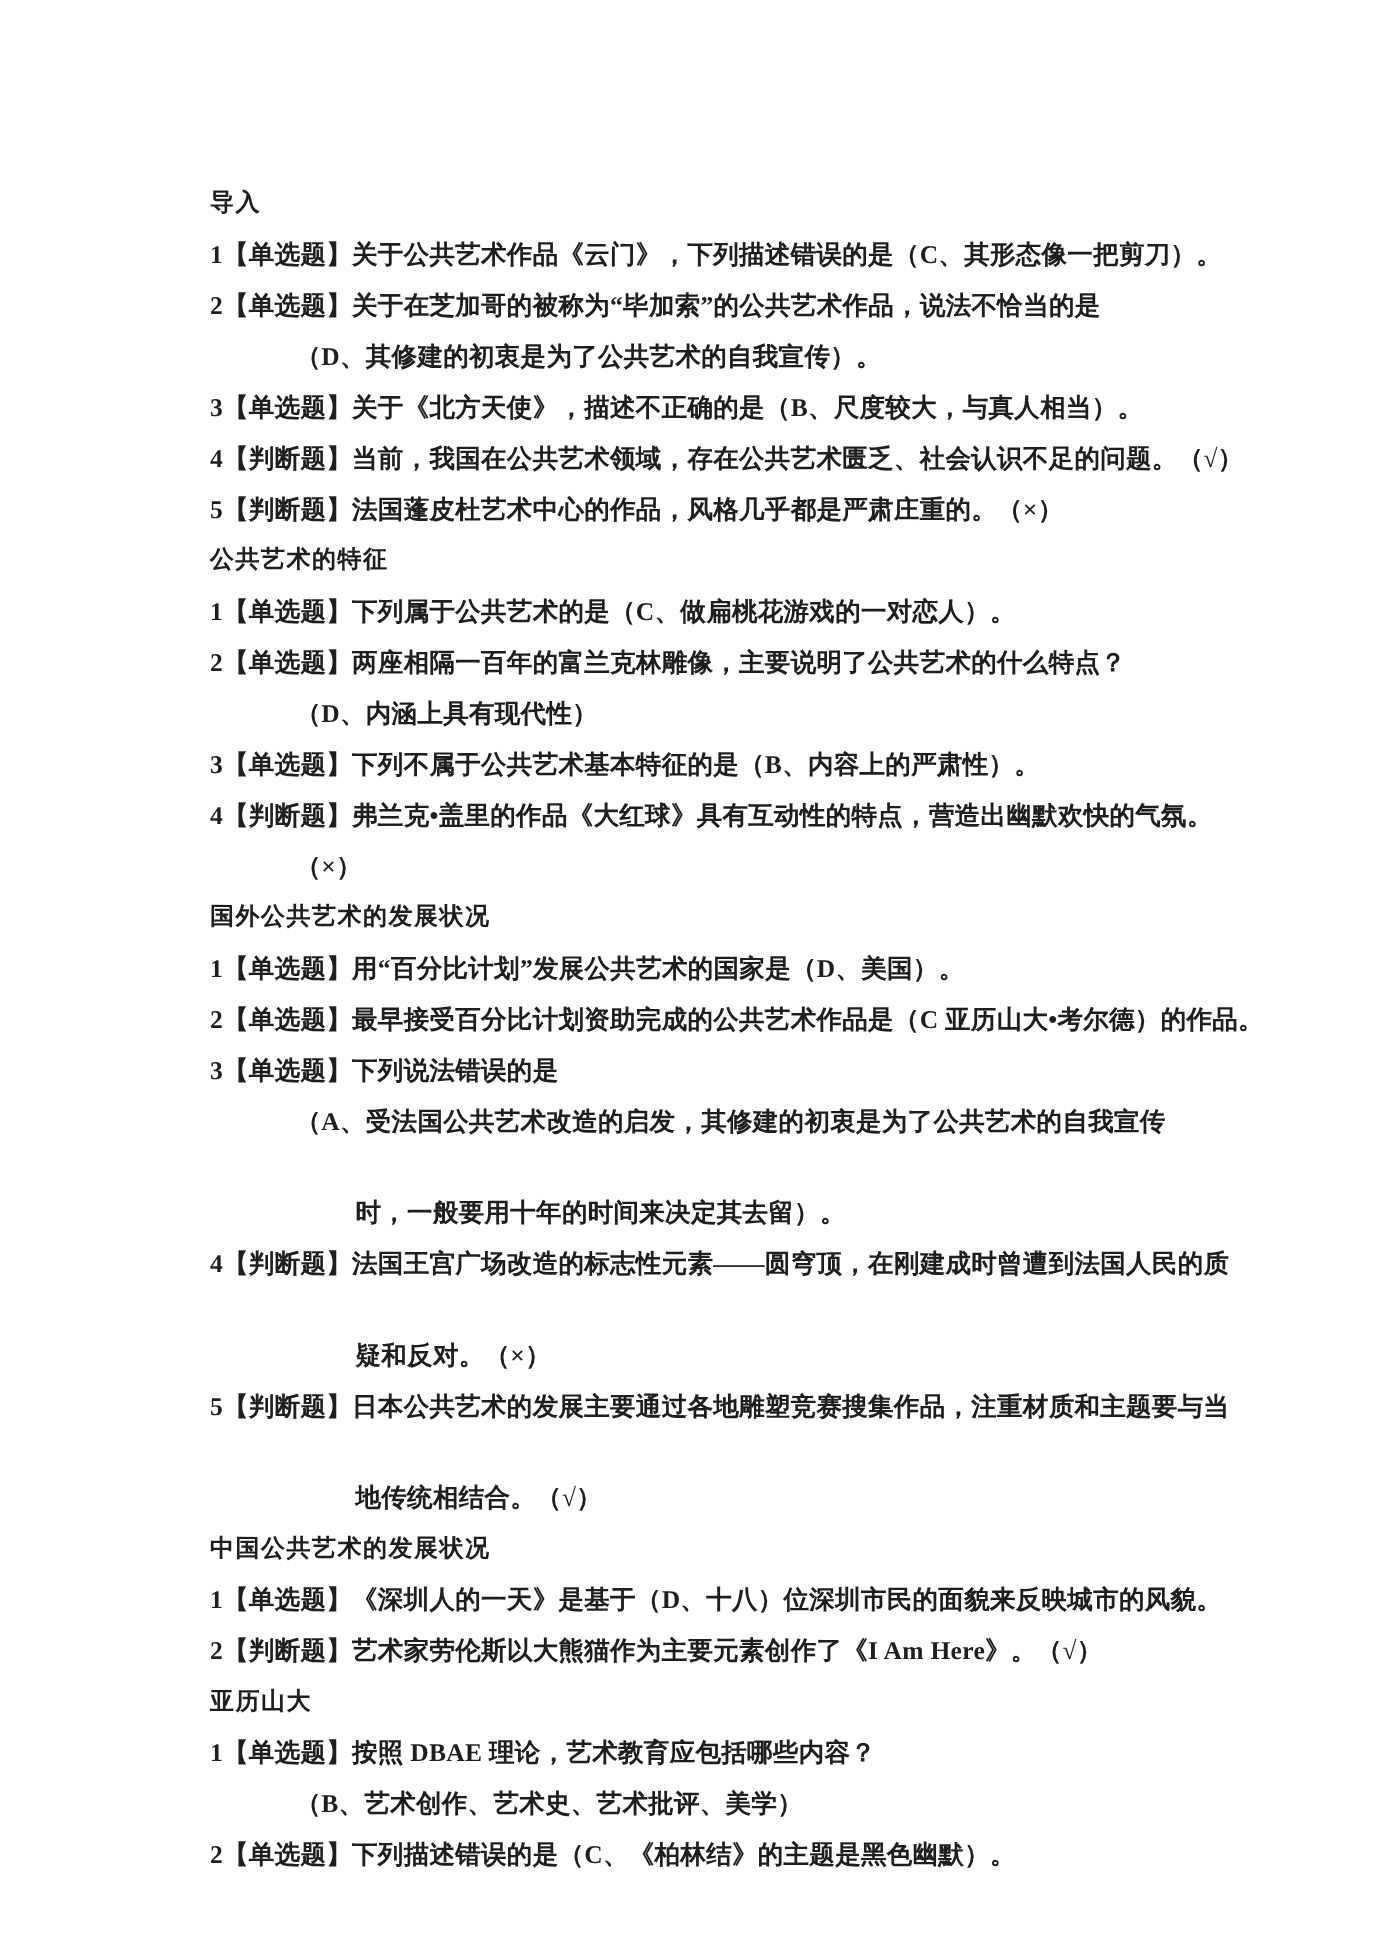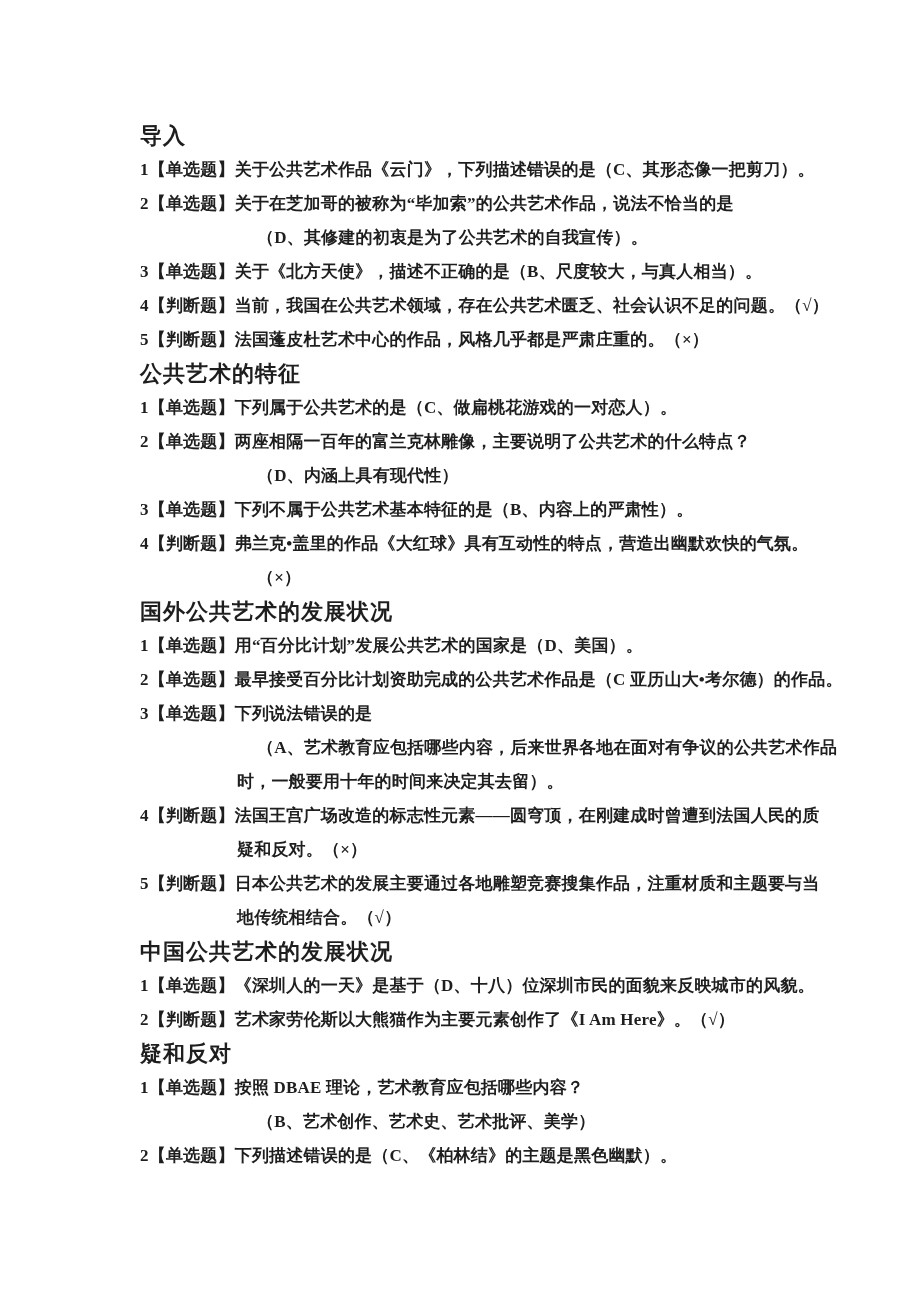--- a/index.html
+++ b/index.html
@@ -13,37 +13,37 @@
     height: 1302px;
     background: #ffffff;
     overflow: hidden;
     color: #1e1e1e;
   }
   .content {
     padding: 119px 40px 0 140px;
   }
   .heading {
     font-family: "Liberation Sans", "DejaVu Sans", sans-serif;
-    font-size: 22px;
+    font-size: 16px;
     font-weight: bold;
     line-height: 34px;
     letter-spacing: 1px;
     white-space: nowrap;
   }
   .line {
     font-family: "Liberation Serif", "DejaVu Serif", serif;
     font-size: 17px;
     font-weight: 700;
     line-height: 34px;
     letter-spacing: 0.2px;
     white-space: nowrap;
   }
   .indent-0 { margin-left: 0; }
-  .indent-1 { margin-left: 117px; }
-  .indent-2 { margin-left: 97px; }
+  .indent-1 { margin-left: 57px; }
+  .indent-2 { margin-left: 97px; margin-top: 27px; }
 </style>
 </head>
 <body>
 
 <div class="page">
   <div class="content" id="content">
       <div class="heading">导入</div>
       <div class="line indent-0">1【单选题】关于公共艺术作品《云门》，下列描述错误的是（C、其形态像一把剪刀）。</div>
       <div class="line indent-0">2【单选题】关于在芝加哥的被称为“毕加索”的公共艺术作品，说法不恰当的是</div>
       <div class="line indent-1">（D、其修建的初衷是为了公共艺术的自我宣传）。</div>
@@ -54,27 +54,27 @@
       <div class="line indent-0">1【单选题】下列属于公共艺术的是（C、做扁桃花游戏的一对恋人）。</div>
       <div class="line indent-0">2【单选题】两座相隔一百年的富兰克林雕像，主要说明了公共艺术的什么特点？</div>
       <div class="line indent-1">（D、内涵上具有现代性）</div>
       <div class="line indent-0">3【单选题】下列不属于公共艺术基本特征的是（B、内容上的严肃性）。</div>
       <div class="line indent-0">4【判断题】弗兰克•盖里的作品《大红球》具有互动性的特点，营造出幽默欢快的气氛。</div>
       <div class="line indent-1">（×）</div>
       <div class="heading">国外公共艺术的发展状况</div>
       <div class="line indent-0">1【单选题】用“百分比计划”发展公共艺术的国家是（D、美国）。</div>
       <div class="line indent-0">2【单选题】最早接受百分比计划资助完成的公共艺术作品是（C 亚历山大•考尔德）的作品。</div>
       <div class="line indent-0">3【单选题】下列说法错误的是</div>
-      <div class="line indent-1">（A、艺术教育应包括哪些内容，后来世界各地在面对有争议的公共艺术作品</div>
+      <div class="line indent-1">（A、受法国公共艺术改造的启发，其修建的初衷是为了公共艺术的自我宣传</div>
       <div class="line indent-2">时，一般要用十年的时间来决定其去留）。</div>
       <div class="line indent-0">4【判断题】法国王宫广场改造的标志性元素——圆穹顶，在刚建成时曾遭到法国人民的质</div>
       <div class="line indent-2">疑和反对。（×）</div>
       <div class="line indent-0">5【判断题】日本公共艺术的发展主要通过各地雕塑竞赛搜集作品，注重材质和主题要与当</div>
       <div class="line indent-2">地传统相结合。（√）</div>
       <div class="heading">中国公共艺术的发展状况</div>
       <div class="line indent-0">1【单选题】《深圳人的一天》是基于（D、十八）位深圳市民的面貌来反映城市的风貌。</div>
       <div class="line indent-0">2【判断题】艺术家劳伦斯以大熊猫作为主要元素创作了《I Am Here》。（√）</div>
-      <div class="heading">疑和反对</div>
+      <div class="heading">亚历山大</div>
       <div class="line indent-0">1【单选题】按照 DBAE 理论，艺术教育应包括哪些内容？</div>
       <div class="line indent-1">（B、艺术创作、艺术史、艺术批评、美学）</div>
       <div class="line indent-0">2【单选题】下列描述错误的是（C、《柏林结》的主题是黑色幽默）。</div>
     </div>
 </div>
 
 </body></html>

